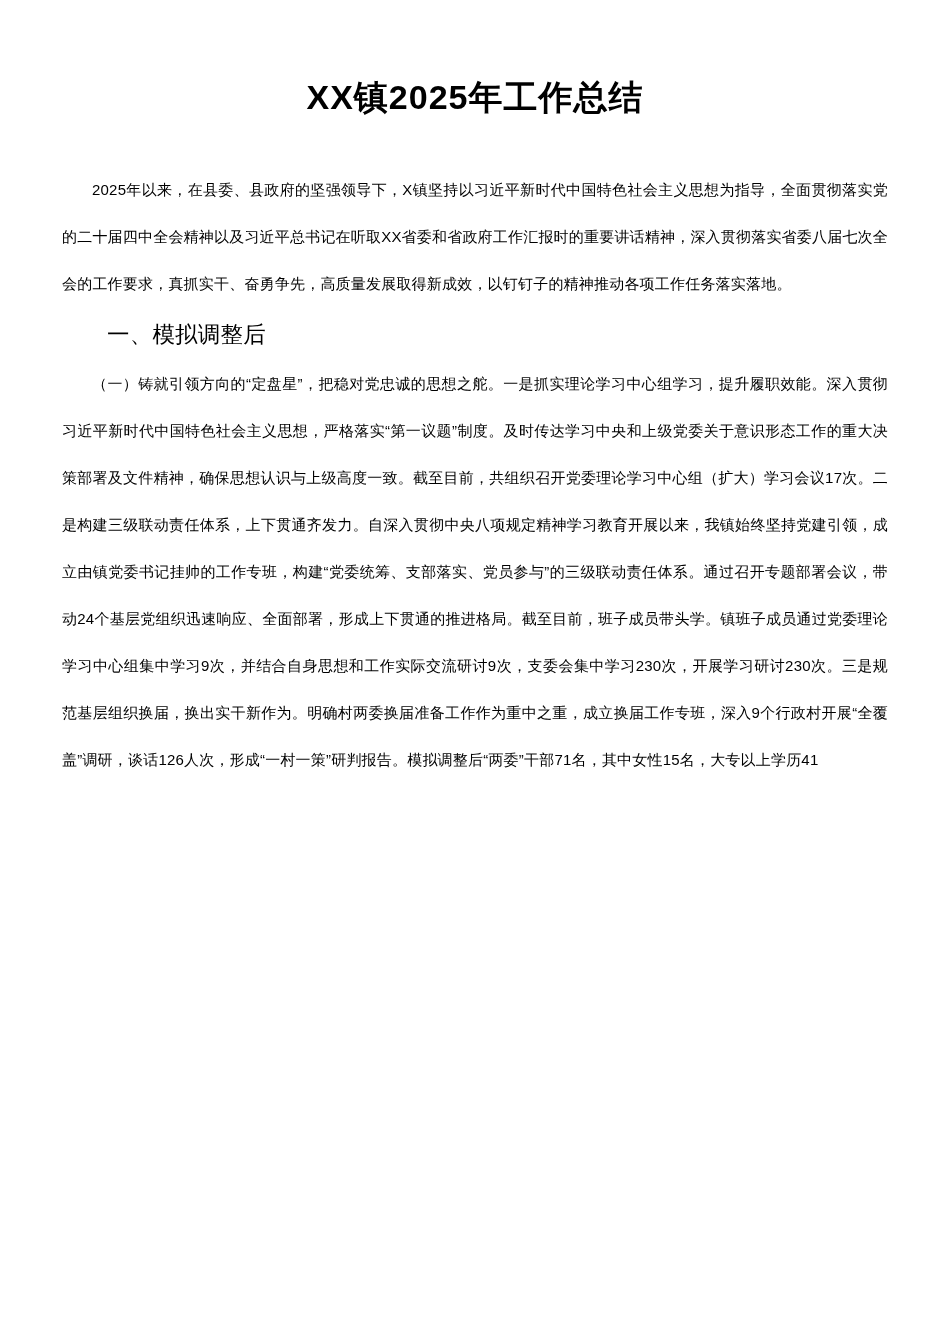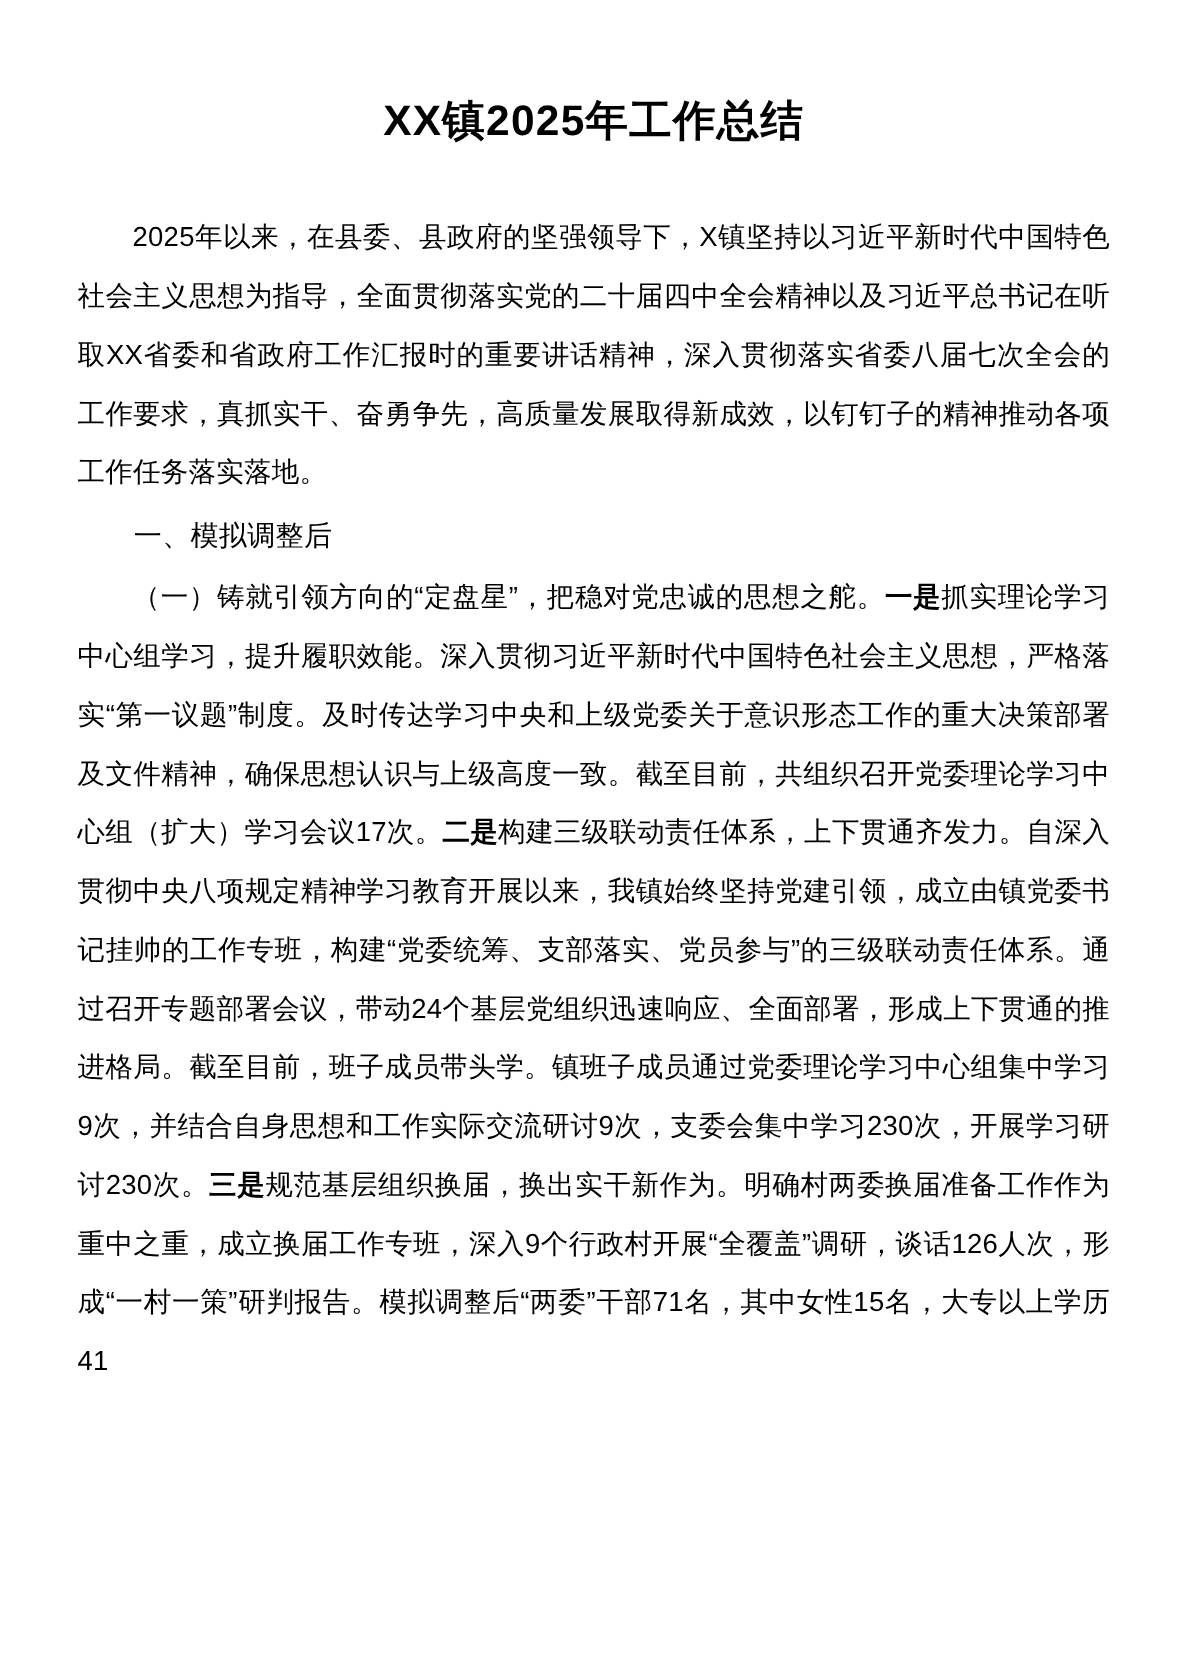--- a/index.html
+++ b/index.html
@@ -25,35 +25,35 @@
   .doc-title {
     font-size: 34px;
     font-weight: bold;
     text-align: center;
     letter-spacing: 1px;
     line-height: 1.4;
     margin: 22px 0 34px 0;
     font-family: "Liberation Sans", sans-serif;
   }
   .para {
-    font-size: 22px;
+    font-size: 15px;
     line-height: 47px;
     text-align: justify;
     text-justify: inter-ideograph;
     margin: 0 0 2px 0;
     text-indent: 2em;
     letter-spacing: 0.2px;
   }
   .para.heading {
     font-size: 22.5px;
     line-height: 47px;
     margin-top: 4px;
   }
   .para b {
-    font-weight: bold;
+    font-weight: normal;
   }
   .spacer-top {
     height: 10px;
   }
 </style>
 </head>
 <body>
 
 <div class="page">
   <div class="doc-title">XX镇2025年工作总结</div>

